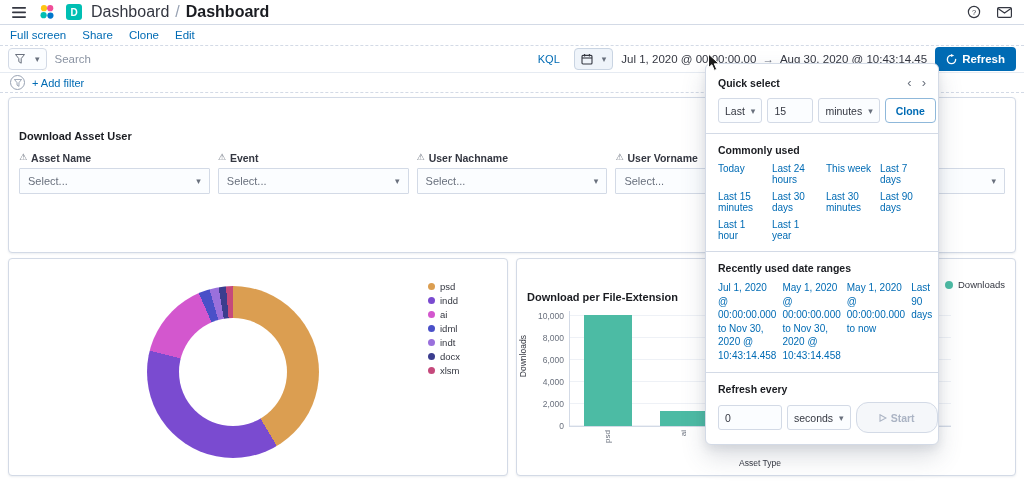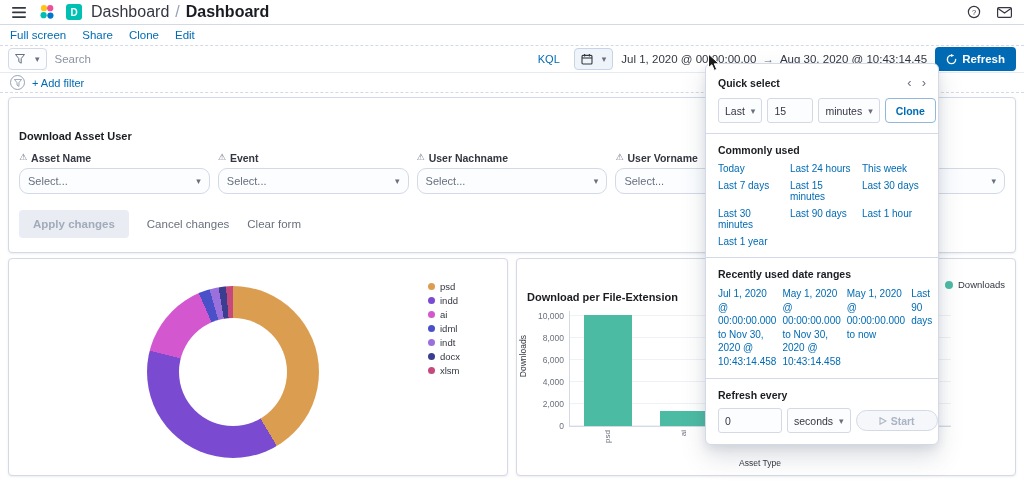--- a/index.html
+++ b/index.html
@@ -54,21 +54,21 @@
     box-shadow:0 1px 2px rgba(152,162,179,.18); }
   .ptitle { font-size:11px; font-weight:700; color:#1A1C21; padding:8px 10px 0 10px;margin-top:24px; }
 
   .controls { margin:4px 8px 0 8px; height:156px; padding-bottom:6px; }
   .cfrow { display:flex; gap:8px; padding:8px 10px 0 10px; }
   .cfield { flex:1; min-width:0; }
   .clabel { display:flex; align-items:center; gap:4px; font-size:10.5px; font-weight:700;
     color:#343741; height:15px; margin-bottom:3px; }
   .warn { font-size:9px; color:#69707D; line-height:1; }
   .fakeselect { display:flex; align-items:center; justify-content:space-between; height:26px; padding:0 8px;
-    border:1px solid #D3DAE6; border-radius:9px; background:#fbfdff; cursor:pointer; }
+    border:1px solid #D3DAE6; border-radius:1px; background:#fbfdff; cursor:pointer; }
   .ph { color:#69707D; font-size:11px; overflow:hidden; white-space:nowrap; }
   .chev { color:#69707D; font-size:9px; margin-left:6px; }
   .cbrow { display:flex; align-items:center; gap:18px; padding:16px 10px 0 10px; }
   .applybtn { height:28px; padding:0 14px; border:0; border-radius:4px; background:#E9EDF3; color:#A2ABBA;
     font-size:11.5px; font-weight:600; cursor:not-allowed; font-family:"Liberation Sans","DejaVu Sans",sans-serif; }
   .txtbtn { background:none; border:0; color:#69707D; font-size:11.5px; cursor:pointer;
     font-family:"Liberation Sans","DejaVu Sans",sans-serif; }
 
   
   .chartsrow { display:flex; gap:8px; margin:5px 8px 0 8px; }
@@ -114,26 +114,26 @@
     border:1px solid #D3DAE6; border-radius:3px; background:#fbfdff; font-size:10.5px; color:#343741; cursor:pointer; }
   .w-last { width:58px; } .w-unit { width:74px; } .w-sec { flex:1; }
   .mini-input { height:25px; border:1px solid #D3DAE6; border-radius:3px; padding:0 6px; font-size:10.5px;
     color:#343741; background:#fbfdff; outline:none; font-family:"Liberation Sans","DejaVu Sans",sans-serif; }
   .w-amt { width:46px; } .w-ref { width:64px; }
   .applysm { height:25px; padding:0 10px; background:#fff; border:1px solid #8FB8DA; color:#006BB4;
     border-radius:4px; font-size:10.5px; font-weight:600; cursor:pointer;
     font-family:"Liberation Sans","DejaVu Sans",sans-serif; }
   .rule { border:0; border-top:1px solid #D3DAE6; margin:10px -12px; }
   .sect-title { margin-bottom:7px; }
-  .cugrid { display:grid; grid-template-columns:1fr 1fr 1fr; row-gap:6px; column-gap:8px; }
+  .cugrid { display:grid; grid-template-columns:1fr 1fr 1fr 1fr; row-gap:6px; column-gap:8px; }
   .qlink { color:#006BB4; font-size:10px; cursor:pointer; }
   .rlist { display:flex; gap:6px; }
   .rlink { line-height:1.35; }
   .refrow { display:flex; align-items:center; gap:5px; }
-  .startbtn { display:flex; align-items:center; gap:4px; height:21px; padding:0 22px; background:#F5F7FA;
+  .startbtn { display:flex; align-items:center; gap:4px; height:31px; padding:0 22px; background:#F5F7FA;
     border:1px solid #D3DAE6; border-radius:12px; color:#ABB4C4; font-size:10.5px; font-weight:600;
     cursor:not-allowed; font-family:"Liberation Sans","DejaVu Sans",sans-serif; }
 
   .cursor { position:absolute; left:707px; top:53px; z-index:99; pointer-events:none; }
 </style>
 </head>
 <body>
 
 <div class="app">
 
@@ -273,25 +273,20 @@
           </div>
         </div>
         <div class="cfield">
           <div class="clabel"></div>
           <div class="fakeselect">
             <span class="ph">Select...</span>
             <span class="chev">▾</span>
           </div>
         </div>
       </div>
-    <div class="cbrow">
-      <button class="applybtn">Apply changes</button>
-      <button class="txtbtn">Cancel changes</button>
-      <button class="txtbtn">Clear form</button>
-    </div>
   </section>
 
   <div class="chartsrow">
 
     <section class="panel piepanel">
       <div class="donut" style="background: conic-gradient(rgb(219, 158, 81) 0%, rgb(219, 158, 81) 41.5%, rgb(122, 75, 208) 41.5%, rgb(122, 75, 208) 79%, rgb(211, 87, 206) 79%, rgb(211, 87, 206) 93.5%, rgb(74, 80, 200) 93.5%, rgb(74, 80, 200) 95.6%, rgb(154, 112, 220) 95.6%, rgb(154, 112, 220) 97.3%, rgb(59, 61, 142) 97.3%, rgb(59, 61, 142) 98.7%, rgb(197, 73, 124) 98.7%, rgb(197, 73, 124) 100%);"></div>
       <div class="pielegend">
           <div class="litem">
             <span class="ldot" style="background: rgb(219, 158, 81);"></span>
             <span>psd</span>

